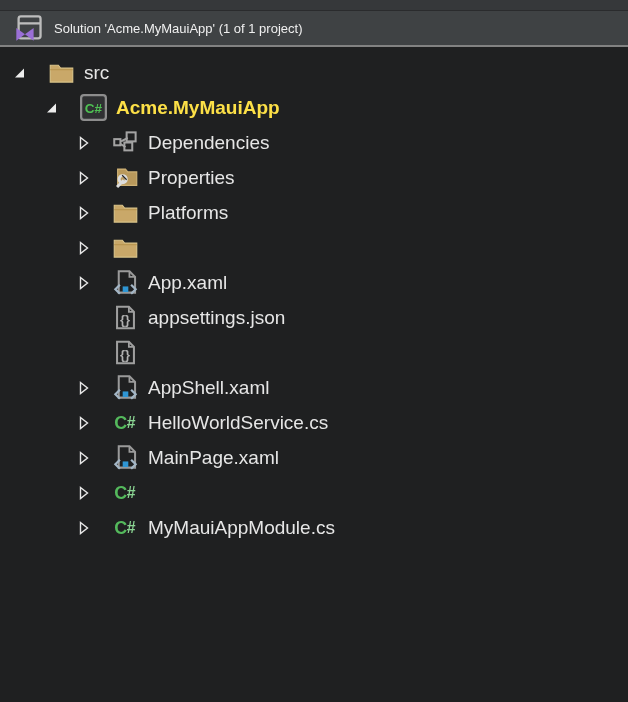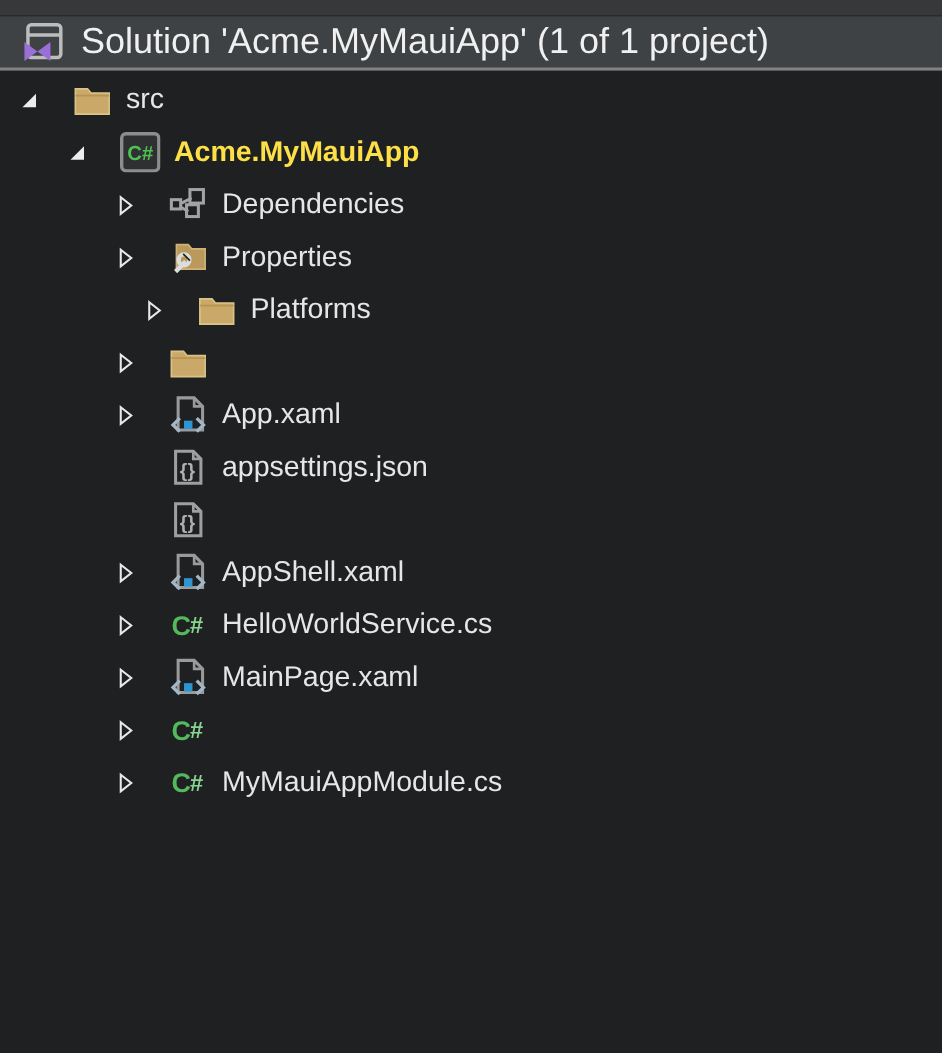--- a/index.html
+++ b/index.html
@@ -11,22 +11,22 @@
     -webkit-font-smoothing:antialiased;
   }
   .top-strip{
     height:10px;background:#36383a;border-bottom:1px solid #2a2b2d;
   }
   .title-bar{
     height:34px;background:#3f4244;display:flex;align-items:center;
     padding-left:14px;border-bottom:2px solid #828282;
   }
   .title-bar .sln-icon{width:30px;height:28px;margin-right:10px;flex:0 0 auto;display:flex;align-items:center;}
-  .title-bar .title-text{color:#f0f0f0;font-size:24px;white-space:nowrap;}
-  .tree{padding-top:2px;}
+  .title-bar .title-text{color:#f0f0f0;font-size:13px;white-space:nowrap;}
+  .tree{padding-top:8px;}
   .row{
     height:35px;display:flex;align-items:center;cursor:default;
   }
   .arrow{width:16px;height:16px;margin-right:20px;flex:0 0 auto;display:flex;align-items:center;justify-content:center;}
   .icon{width:27px;height:27px;margin-right:9px;flex:0 0 auto;display:flex;align-items:center;justify-content:center;}
   .label{color:#e6e6e6;font-size:19px;white-space:nowrap;}
   .label.bold{font-weight:bold;color:#fde047;}
   svg{display:block;}
 </style>
 </head>
@@ -102,21 +102,21 @@
           <path d="M5 4.5 h7 l2 2.5 H22 v12 H5 Z" fill="#b9995c" stroke="#cfb276" stroke-width="1"></path>
           <g stroke="#dddddd" stroke-width="2.6" fill="none">
             <path d="M10.5 14.5 L4.5 20.5"></path>
             <circle cx="9.5" cy="13.5" r="3.2"></circle>
           </g>
           <path d="M9 10 l4 4" stroke="#1f2021" stroke-width="1"></path>
         </svg>
       </span>
       <span class="label">Properties</span>
     </div>
-    <div class="row" style="padding-left: 76px; margin-left: 19px;">
+    <div class="row" style="padding-left: 76px;">
       <span class="arrow">
         <svg viewBox="0 0 14 14" width="14" height="14">
           <path d="M3.5 1.5 L10.5 7 L3.5 12.5 Z" fill="none" stroke="#e8e8e8" stroke-width="1.4"></path>
         </svg>
       </span>
       <span class="icon">
         <svg viewBox="0 0 24 24" width="27" height="27">
           <path d="M2 5.5 h7.2 l2 2.5 H22 v12.5 H2 Z" fill="#c9a869" stroke="#dac389" stroke-width="1"></path>
           <path d="M2 9.5 H22" stroke="#b8954f" stroke-width="1"></path>
         </svg>

